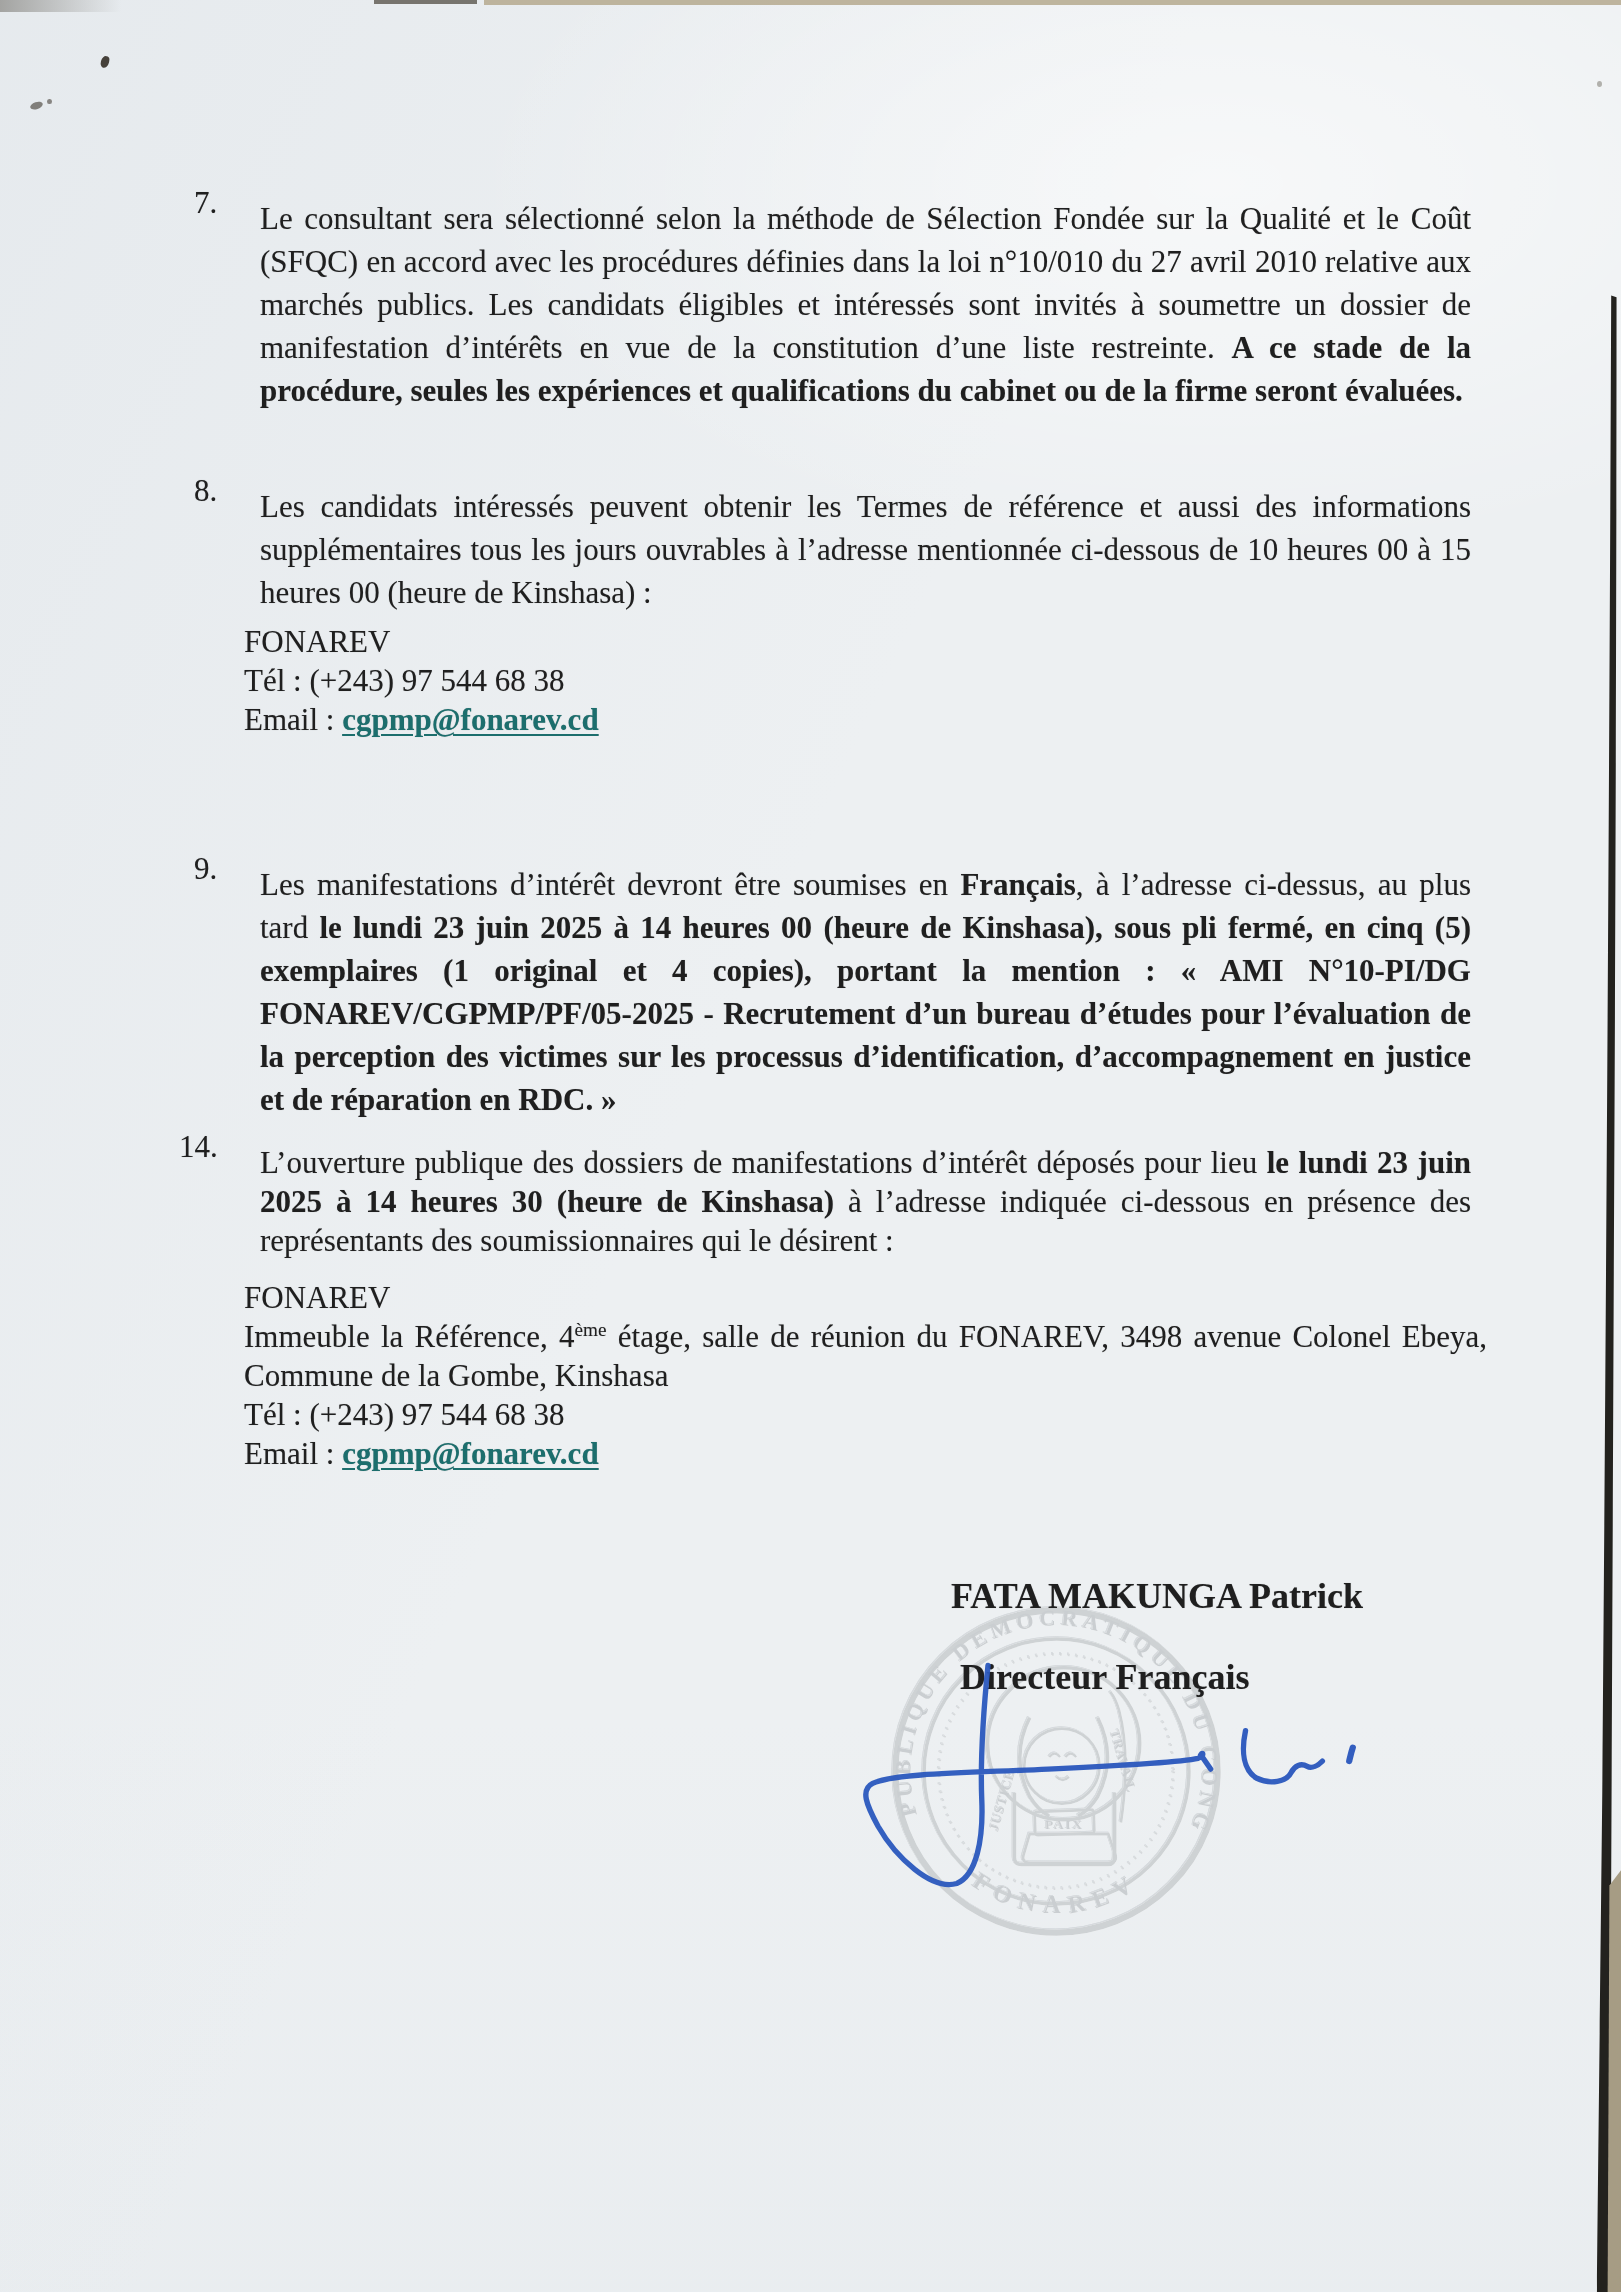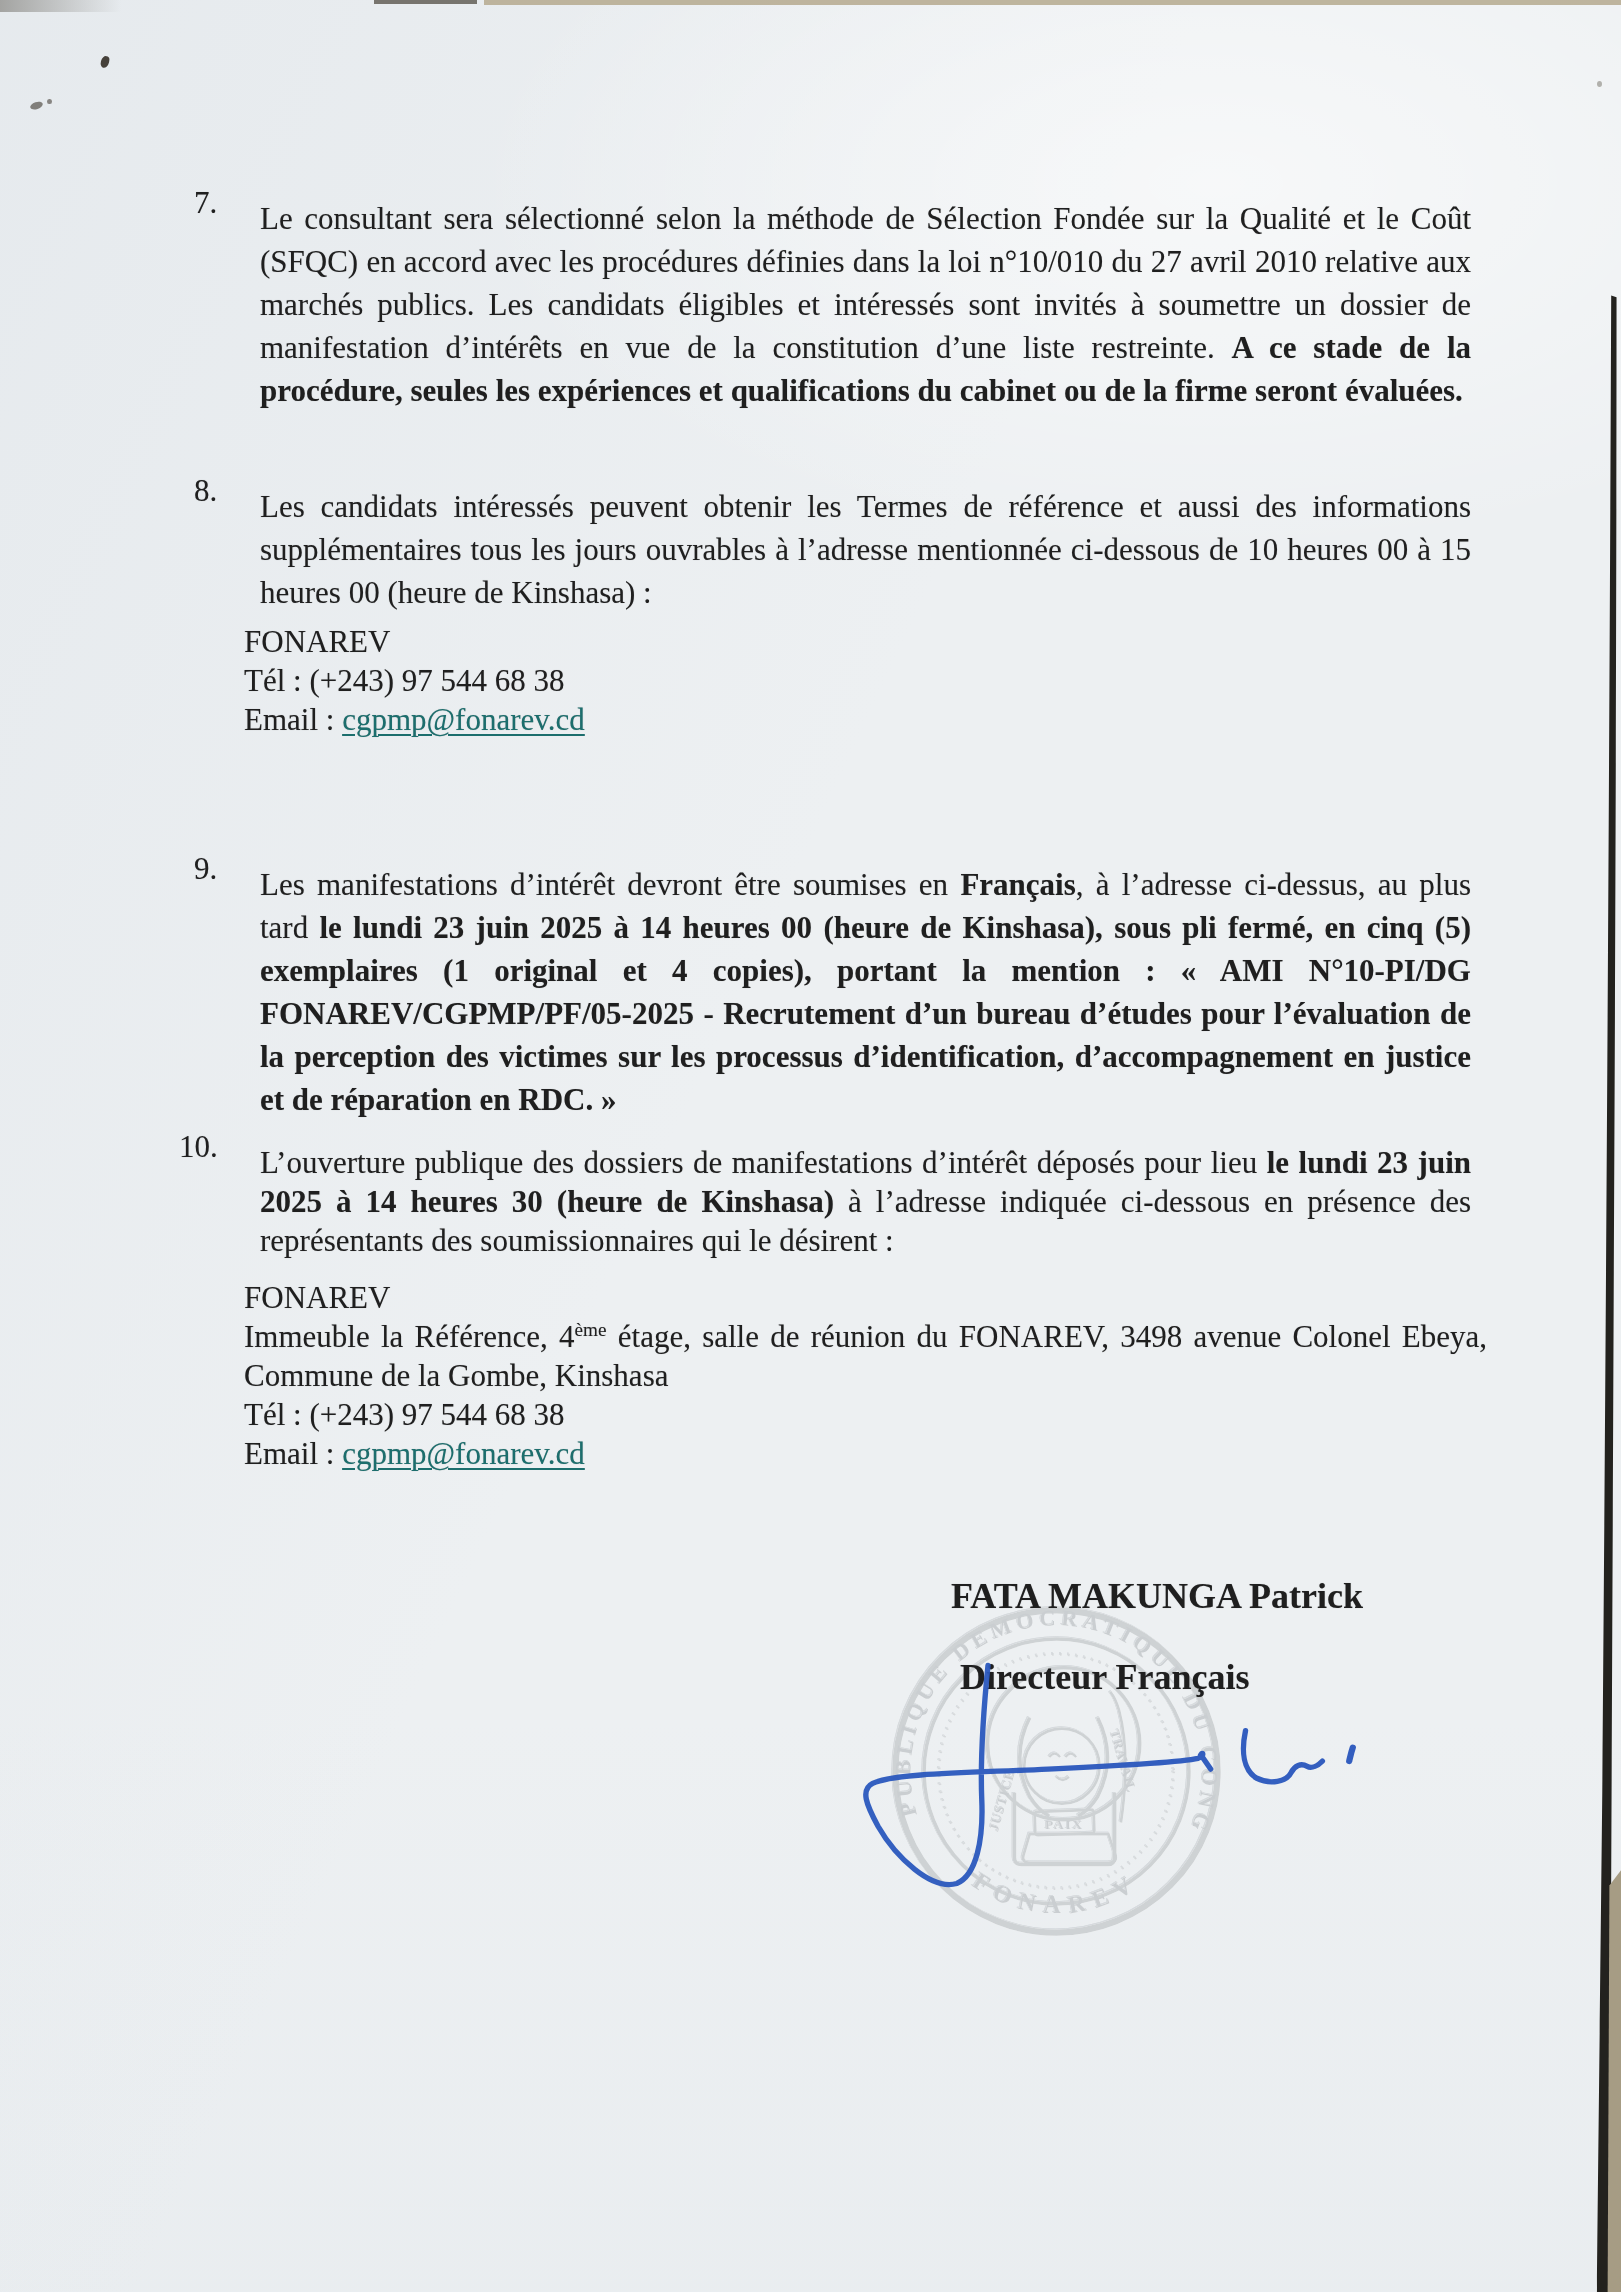--- a/index.html
+++ b/index.html
@@ -29,21 +29,21 @@
   .txt{flex:1;margin:16px;text-align:justify;}
   .txt b{font-weight:bold;}
   .addr{
     position:absolute;left:244px;width:1243px;
     font-size:31px;line-height:39px;
     text-align:justify;
     text-shadow:0 0 0.9px rgba(20,20,20,.28);
   }
   .addr .line{text-align:justify;}
   sup{font-size:.62em;line-height:0;vertical-align:super;}
-  a.email{color:#1c6e6d;text-decoration:underline;text-decoration-thickness:1.8px;text-underline-offset:3.6px;}
+  a.email{color:#1c6e6d;text-decoration:underline;text-decoration-thickness:1.8px;text-underline-offset:3.6px;font-weight:bold;}
   .sig-name,.sig-title{
     position:absolute;font-weight:bold;font-size:36px;white-space:nowrap;
     text-shadow:0 0 0.9px rgba(20,20,20,.3);
   }
   .sig-name{left:951px;top:1575px;}
   .sig-title{left:960px;top:1656px;}
   
   .seal{
     position:absolute;left:865px;top:1580px;width:383px;height:383px;
     opacity:.85;
@@ -87,21 +87,21 @@
     <div class="line">Tél : (+243) 97 544 68 38</div>
     <div class="line"><span>Email : </span><a class="email" href="#">cgpmp@fonarev.cd</a></div>
   </div>
 
   <div class="para" style="top:847px">
     <span class="num single">9.</span>
     <p class="txt"><span>Les manifestations d’intérêt devront être soumises en </span><b>Français</b><span>, à l’adresse ci-dessus, au plus tard </span><b>le lundi 23 juin 2025 à 14 heures 00 (heure de Kinshasa), sous pli fermé, en cinq (5) exemplaires (1 original et 4 copies), portant la mention : « AMI N°10-PI/DG FONAREV/CGPMP/PF/05-2025 - Recrutement d’un bureau d’études pour l’évaluation de la perception des victimes sur les processus d’identification, d’accompagnement en justice et de réparation en RDC. »</b></p>
   </div>
 
   <div class="para tight" style="top:1127px">
-    <span class="num">10.</span>
+    <span class="num">14.</span>
     <p class="txt"><span>L’ouverture publique des dossiers de manifestations d’intérêt déposés pour lieu </span><b>le lundi 23 juin 2025 à 14 heures 30 (heure de Kinshasa)</b><span> à l’adresse indiquée ci-dessous en présence des représentants des soumissionnaires qui le désirent :</span></p>
   </div>
 
   <div class="addr" style="top:1278px">
     <div class="line">FONAREV</div>
     <div class="line"><span>Immeuble la Référence, 4</span><sup>ème</sup><span> étage, salle de réunion du FONAREV, 3498 avenue Colonel Ebeya, Commune de la Gombe, Kinshasa</span></div>
     <div class="line">Tél : (+243) 97 544 68 38</div>
     <div class="line"><span>Email : </span><a class="email" href="#">cgpmp@fonarev.cd</a></div>
   </div>
 

